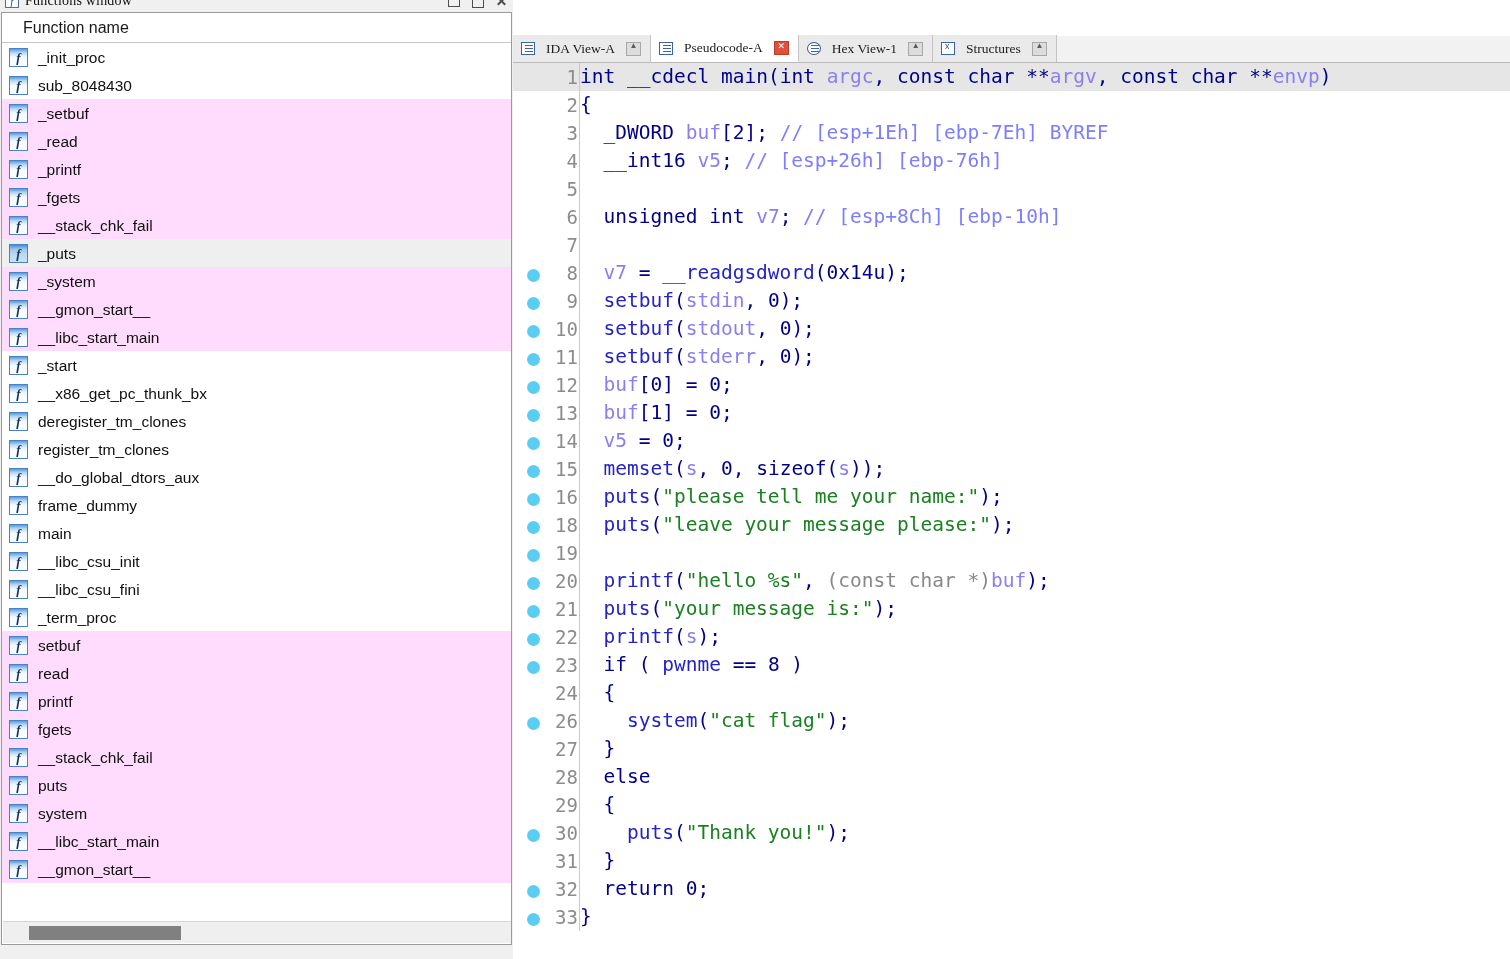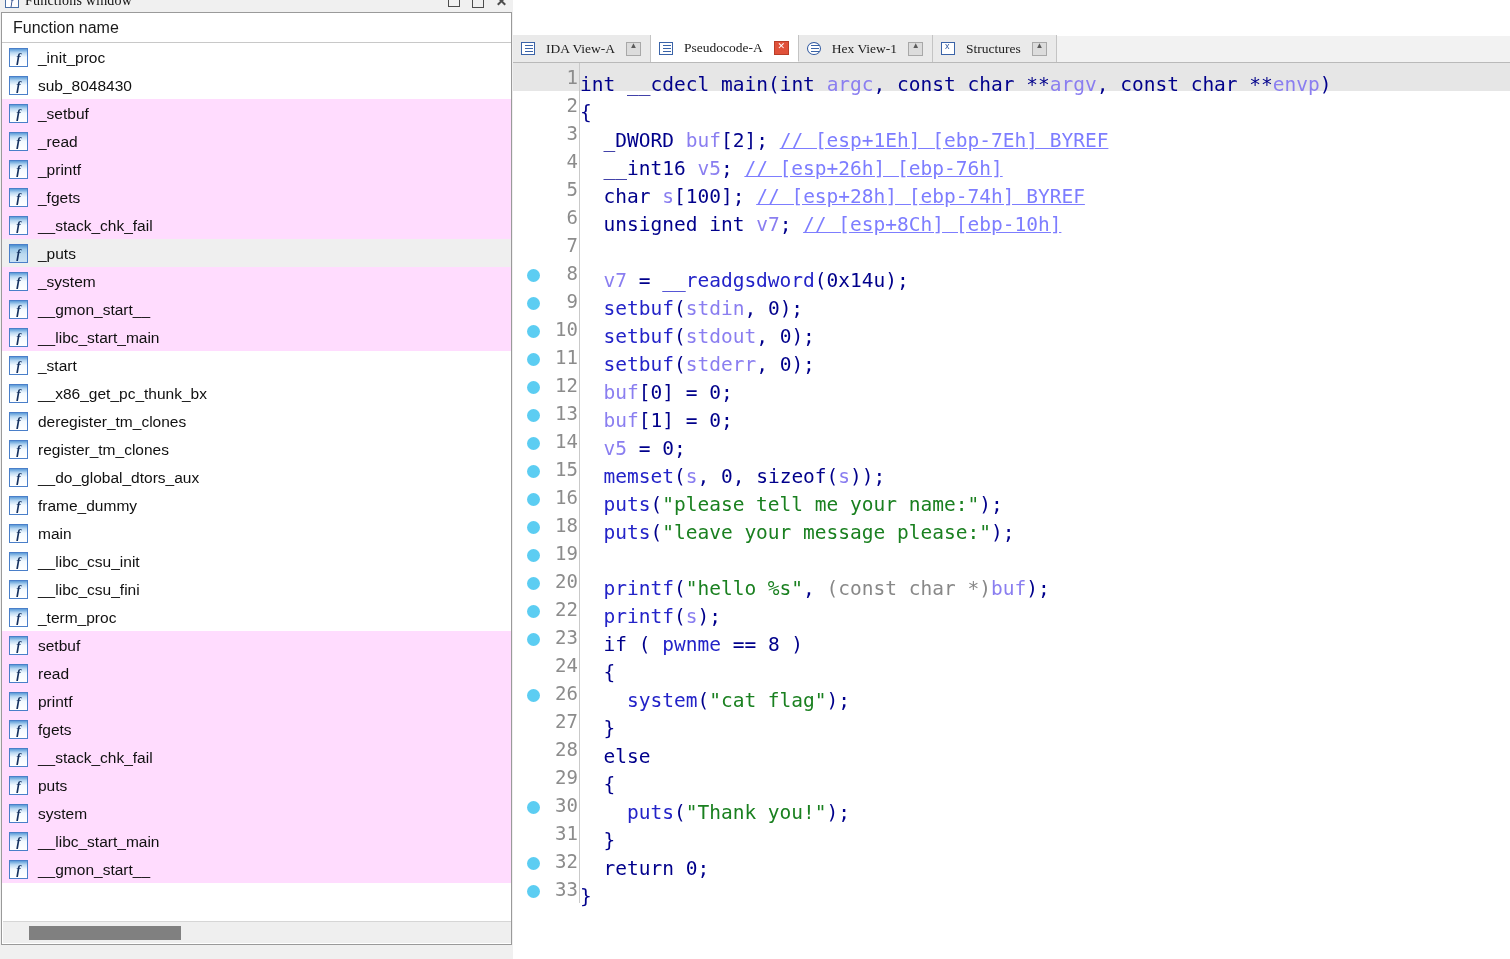--- a/index.html
+++ b/index.html
@@ -55,21 +55,21 @@
   }
   .fw-btn.close::before { transform: rotate(45deg); }
   .fw-btn.close::after  { transform: rotate(-45deg); }
 
   .fw-body {
     position: absolute; left: 1px; top: 12px; width: 511px; height: 933px;
     border: 1px solid #9a9a9a; background: #ffffff; overflow: hidden;
   }
   .fw-header {
     height: 30px; line-height: 30px;
-    padding-left: 11px;
+    padding-left: 21px;
     font-family: "Liberation Sans", sans-serif;
     font-size: 16px; color: #1a1a1a;
     background: #ffffff;
     border-bottom: 1px solid #c8c8c8;
   }
   .fw-list { position: relative; }
   .fn-row {
     height: 28px; display: flex; align-items: center;
     padding-left: 7px;
     font-size: 15.5px; color: #101010;
@@ -169,27 +169,27 @@
   .lnum {
     position: absolute; left: 0; top: 0; width: 65px;
     text-align: right; color: #8c8c8c; font-size: 19px;
     font-family: "DejaVu Sans Mono", monospace;
   }
   .gut-line {
     position: absolute; left: 66px; top: 0; width: 1px; height: 28px;
     background: #c9c9c9;
   }
   .ctext {
-    position: absolute; left: 67px; top: 8px; color: #00008b;
+    position: absolute; left: 67px; top: 0; color: #00008b;
   }
   .kw   { color: #00008b; }
   .fnc  { color: #2323c8; }
   .var  { color: #8a7ef0; }
   .str  { color: #1a8020; }
-  .cmt  { color: #7d7dff; text-decoration: underline; }
+  .cmt  { color: #7d7dff; }
   .cast { color: #888888; }
   .num  { color: #00008b; }
   .gv   { color: #2323c8; }
 </style>
 </head>
 <body>
 
 <div id="app">
 
   <div id="func-window">
@@ -357,35 +357,36 @@
           <span class="tab-title">Structures</span>
           <span class="tab-close"></span>
         </div>
       </div>
 
     <div class="code-area" id="code-area">
         <div class="cl cur"><span class="lnum">1</span><span class="gut-line"></span><span class="ctext"><span class="kw">int</span> <span class="kw">__cdecl</span> <span class="kw">main</span>(<span class="kw">int</span> <span class="var">argc</span>, <span class="kw">const</span> <span class="kw">char</span> **<span class="var">argv</span>, <span class="kw">const</span> <span class="kw">char</span> **<span class="var">envp</span>)</span></div>
         <div class="cl"><span class="lnum">2</span><span class="gut-line"></span><span class="ctext">{</span></div>
         <div class="cl"><span class="lnum">3</span><span class="gut-line"></span><span class="ctext">  <span class="kw">_DWORD</span> <span class="var">buf</span>[<span class="num">2</span>]; <span class="cmt">// [esp+1Eh] [ebp-7Eh] BYREF</span></span></div>
         <div class="cl"><span class="lnum">4</span><span class="gut-line"></span><span class="ctext">  <span class="kw">__int16</span> <span class="var">v5</span>; <span class="cmt">// [esp+26h] [ebp-76h]</span></span></div>
-        <div class="cl"><span class="lnum">5</span><span class="gut-line"></span><span class="ctext">  <span class="kw">char</span> <span class="var">s</span>[<span class="num">100</span>]; <span class="cmt">// [esp+28h] [ebp-74h] BYREF</span></span></div>
+        <div class="cl"><span class="lnum">5</span><span class="gut-line"></span></div>
         <div class="cl"><span class="lnum">6</span><span class="gut-line"></span><span class="ctext">  <span class="kw">unsigned</span> <span class="kw">int</span> <span class="var">v7</span>; <span class="cmt">// [esp+8Ch] [ebp-10h]</span></span></div>
         <div class="cl"><span class="lnum">7</span><span class="gut-line"></span><span class="ctext"></span></div>
         <div class="cl"><span class="dot"></span><span class="lnum">8</span><span class="gut-line"></span><span class="ctext">  <span class="var">v7</span> = <span class="fnc">__readgsdword</span>(<span class="num">0x14u</span>);</span></div>
         <div class="cl"><span class="dot"></span><span class="lnum">9</span><span class="gut-line"></span><span class="ctext">  <span class="fnc">setbuf</span>(<span class="var">stdin</span>, <span class="num">0</span>);</span></div>
         <div class="cl"><span class="dot"></span><span class="lnum">10</span><span class="gut-line"></span><span class="ctext">  <span class="fnc">setbuf</span>(<span class="var">stdout</span>, <span class="num">0</span>);</span></div>
         <div class="cl"><span class="dot"></span><span class="lnum">11</span><span class="gut-line"></span><span class="ctext">  <span class="fnc">setbuf</span>(<span class="var">stderr</span>, <span class="num">0</span>);</span></div>
         <div class="cl"><span class="dot"></span><span class="lnum">12</span><span class="gut-line"></span><span class="ctext">  <span class="var">buf</span>[<span class="num">0</span>] = <span class="num">0</span>;</span></div>
         <div class="cl"><span class="dot"></span><span class="lnum">13</span><span class="gut-line"></span><span class="ctext">  <span class="var">buf</span>[<span class="num">1</span>] = <span class="num">0</span>;</span></div>
         <div class="cl"><span class="dot"></span><span class="lnum">14</span><span class="gut-line"></span><span class="ctext">  <span class="var">v5</span> = <span class="num">0</span>;</span></div>
         <div class="cl"><span class="dot"></span><span class="lnum">15</span><span class="gut-line"></span><span class="ctext">  <span class="fnc">memset</span>(<span class="var">s</span>, <span class="num">0</span>, <span class="kw">sizeof</span>(<span class="var">s</span>));</span></div>
         <div class="cl"><span class="dot"></span><span class="lnum">16</span><span class="gut-line"></span><span class="ctext">  <span class="fnc">puts</span>(<span class="str">"please tell me your name:"</span>);</span></div>
         <div class="cl"><span class="dot"></span><span class="lnum">18</span><span class="gut-line"></span><span class="ctext">  <span class="fnc">puts</span>(<span class="str">"leave your message please:"</span>);</span></div>
         <div class="cl"><span class="dot"></span><span class="lnum">19</span><span class="gut-line"></span></div>
         <div class="cl"><span class="dot"></span><span class="lnum">20</span><span class="gut-line"></span><span class="ctext">  <span class="fnc">printf</span>(<span class="str">"hello %s"</span>, <span class="cast">(const char *)</span><span class="var">buf</span>);</span></div>
+        <div class="cl"><span class="dot"></span><span class="lnum">21</span><span class="gut-line"></span><span class="ctext">  <span class="fnc">puts</span>(<span class="str">"your message is:"</span>);</span></div>
         <div class="cl"><span class="dot"></span><span class="lnum">22</span><span class="gut-line"></span><span class="ctext">  <span class="fnc">printf</span>(<span class="var">s</span>);</span></div>
         <div class="cl"><span class="dot"></span><span class="lnum">23</span><span class="gut-line"></span><span class="ctext">  <span class="kw">if</span> ( <span class="gv">pwnme</span> == <span class="num">8</span> )</span></div>
         <div class="cl"><span class="lnum">24</span><span class="gut-line"></span><span class="ctext">  {</span></div>
         <div class="cl"><span class="dot"></span><span class="lnum">26</span><span class="gut-line"></span><span class="ctext">    <span class="fnc">system</span>(<span class="str">"cat flag"</span>);</span></div>
         <div class="cl"><span class="lnum">27</span><span class="gut-line"></span><span class="ctext">  }</span></div>
         <div class="cl"><span class="lnum">28</span><span class="gut-line"></span><span class="ctext">  <span class="kw">else</span></span></div>
         <div class="cl"><span class="lnum">29</span><span class="gut-line"></span><span class="ctext">  {</span></div>
         <div class="cl"><span class="dot"></span><span class="lnum">30</span><span class="gut-line"></span><span class="ctext">    <span class="fnc">puts</span>(<span class="str">"Thank you!"</span>);</span></div>
         <div class="cl"><span class="lnum">31</span><span class="gut-line"></span><span class="ctext">  }</span></div>
         <div class="cl"><span class="dot"></span><span class="lnum">32</span><span class="gut-line"></span><span class="ctext">  <span class="kw">return</span> <span class="num">0</span>;</span></div>

